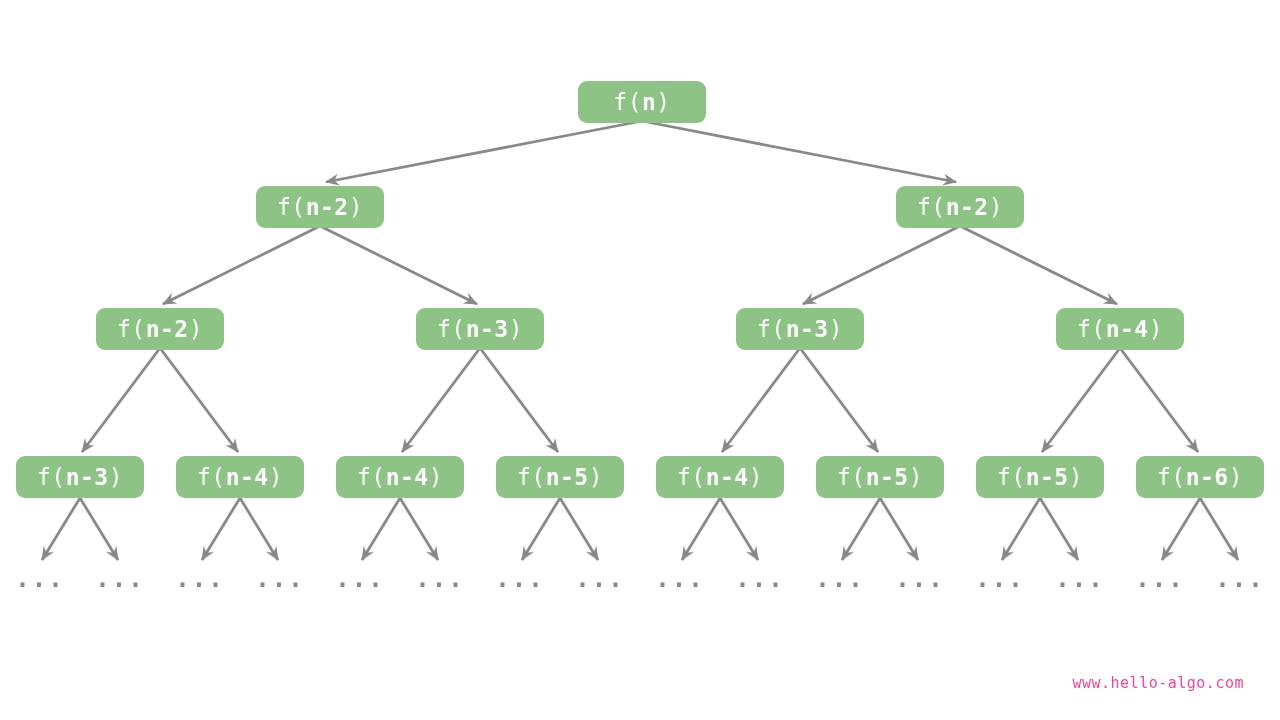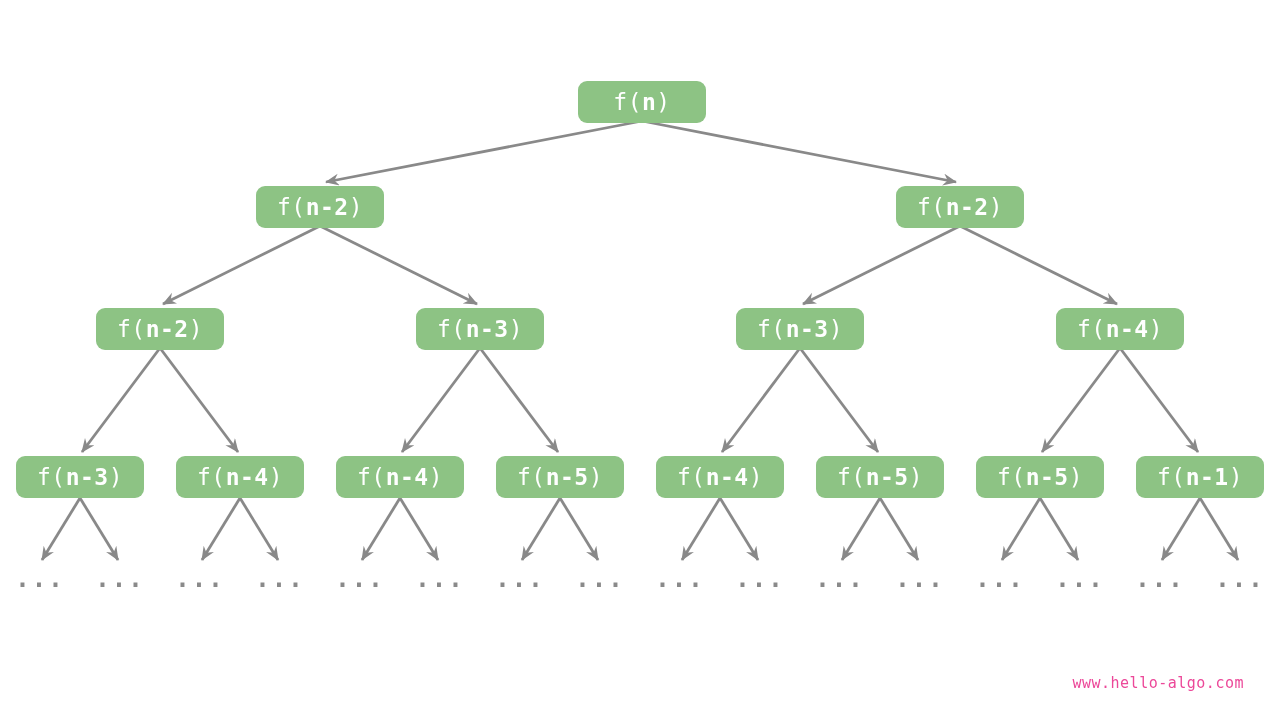--- a/index.html
+++ b/index.html
@@ -140,21 +140,21 @@
     <b>n-5</b>
     <span>)</span>
   </div>
 <div class="node" style="left:976px;top:456px;">
     <span>f(</span>
     <b>n-5</b>
     <span>)</span>
   </div>
 <div class="node" style="left:1136px;top:456px;">
     <span>f(</span>
-    <b>n-1</b>
+    <b>n-6</b>
     <span>)</span>
   </div>
 
 <div class="dots" style="left:10px;">...</div>
 <div class="dots" style="left:90px;">...</div>
 <div class="dots" style="left:170px;">...</div>
 <div class="dots" style="left:250px;">...</div>
 <div class="dots" style="left:330px;">...</div>
 <div class="dots" style="left:410px;">...</div>
 <div class="dots" style="left:490px;">...</div>

